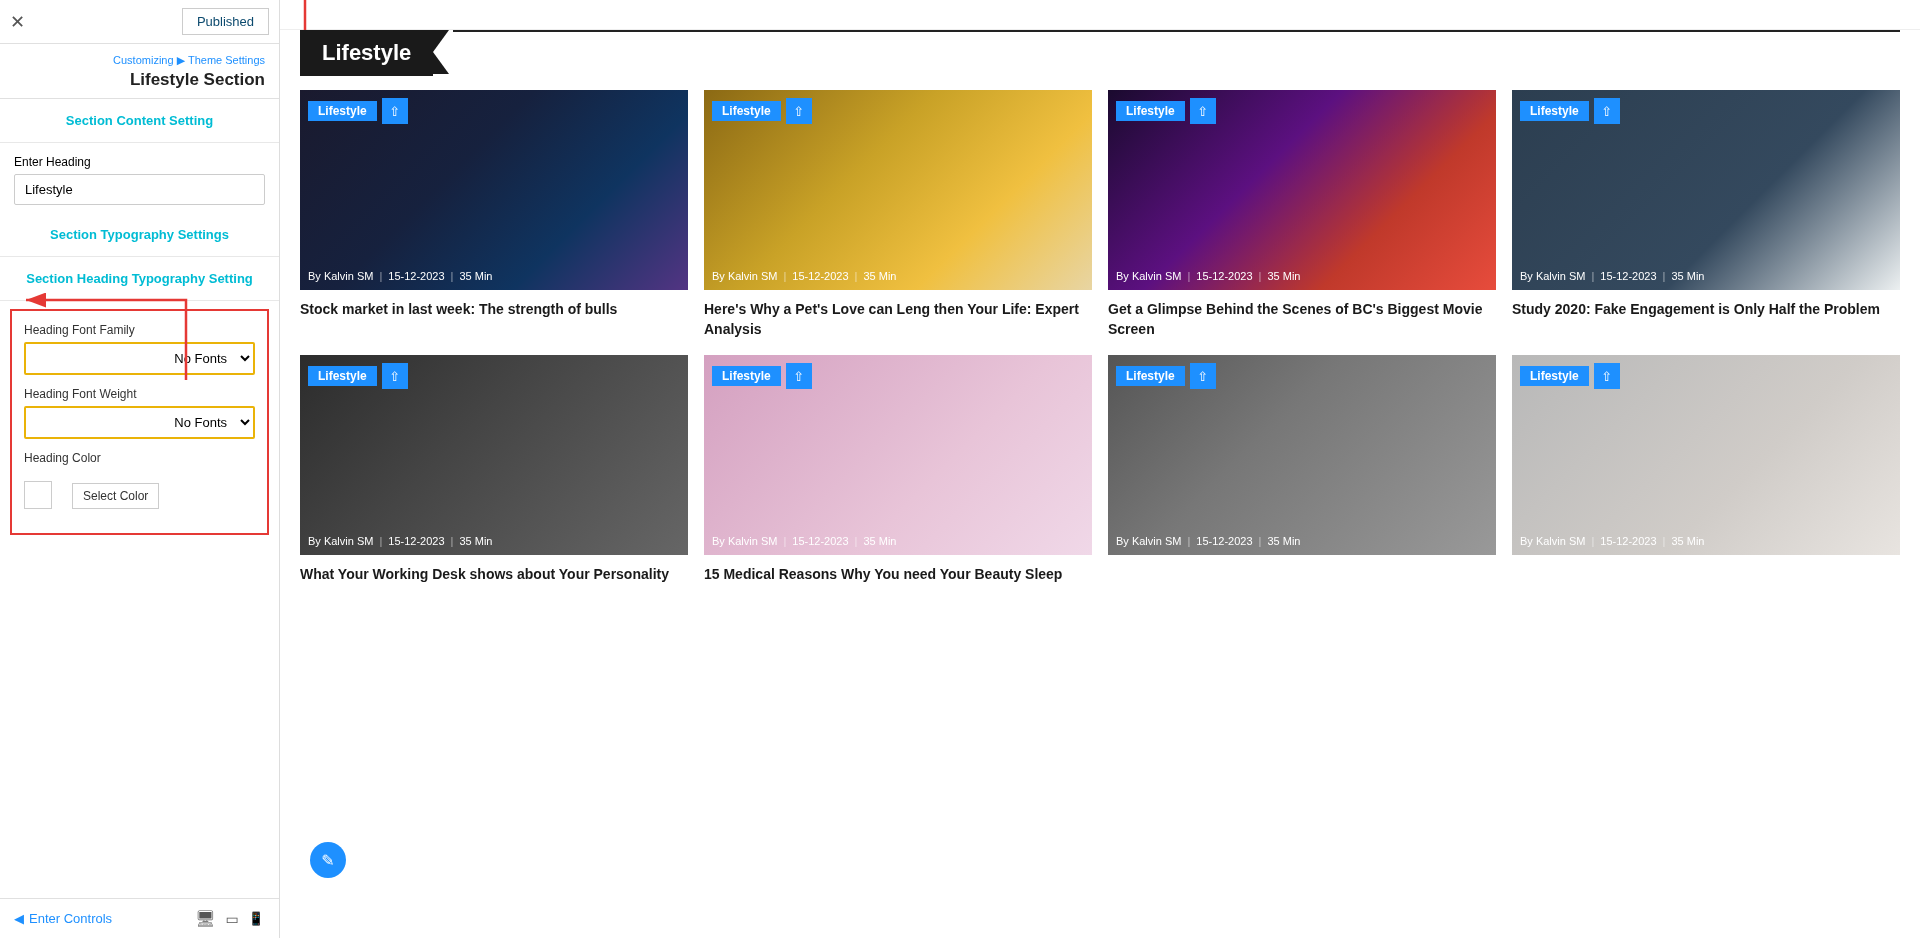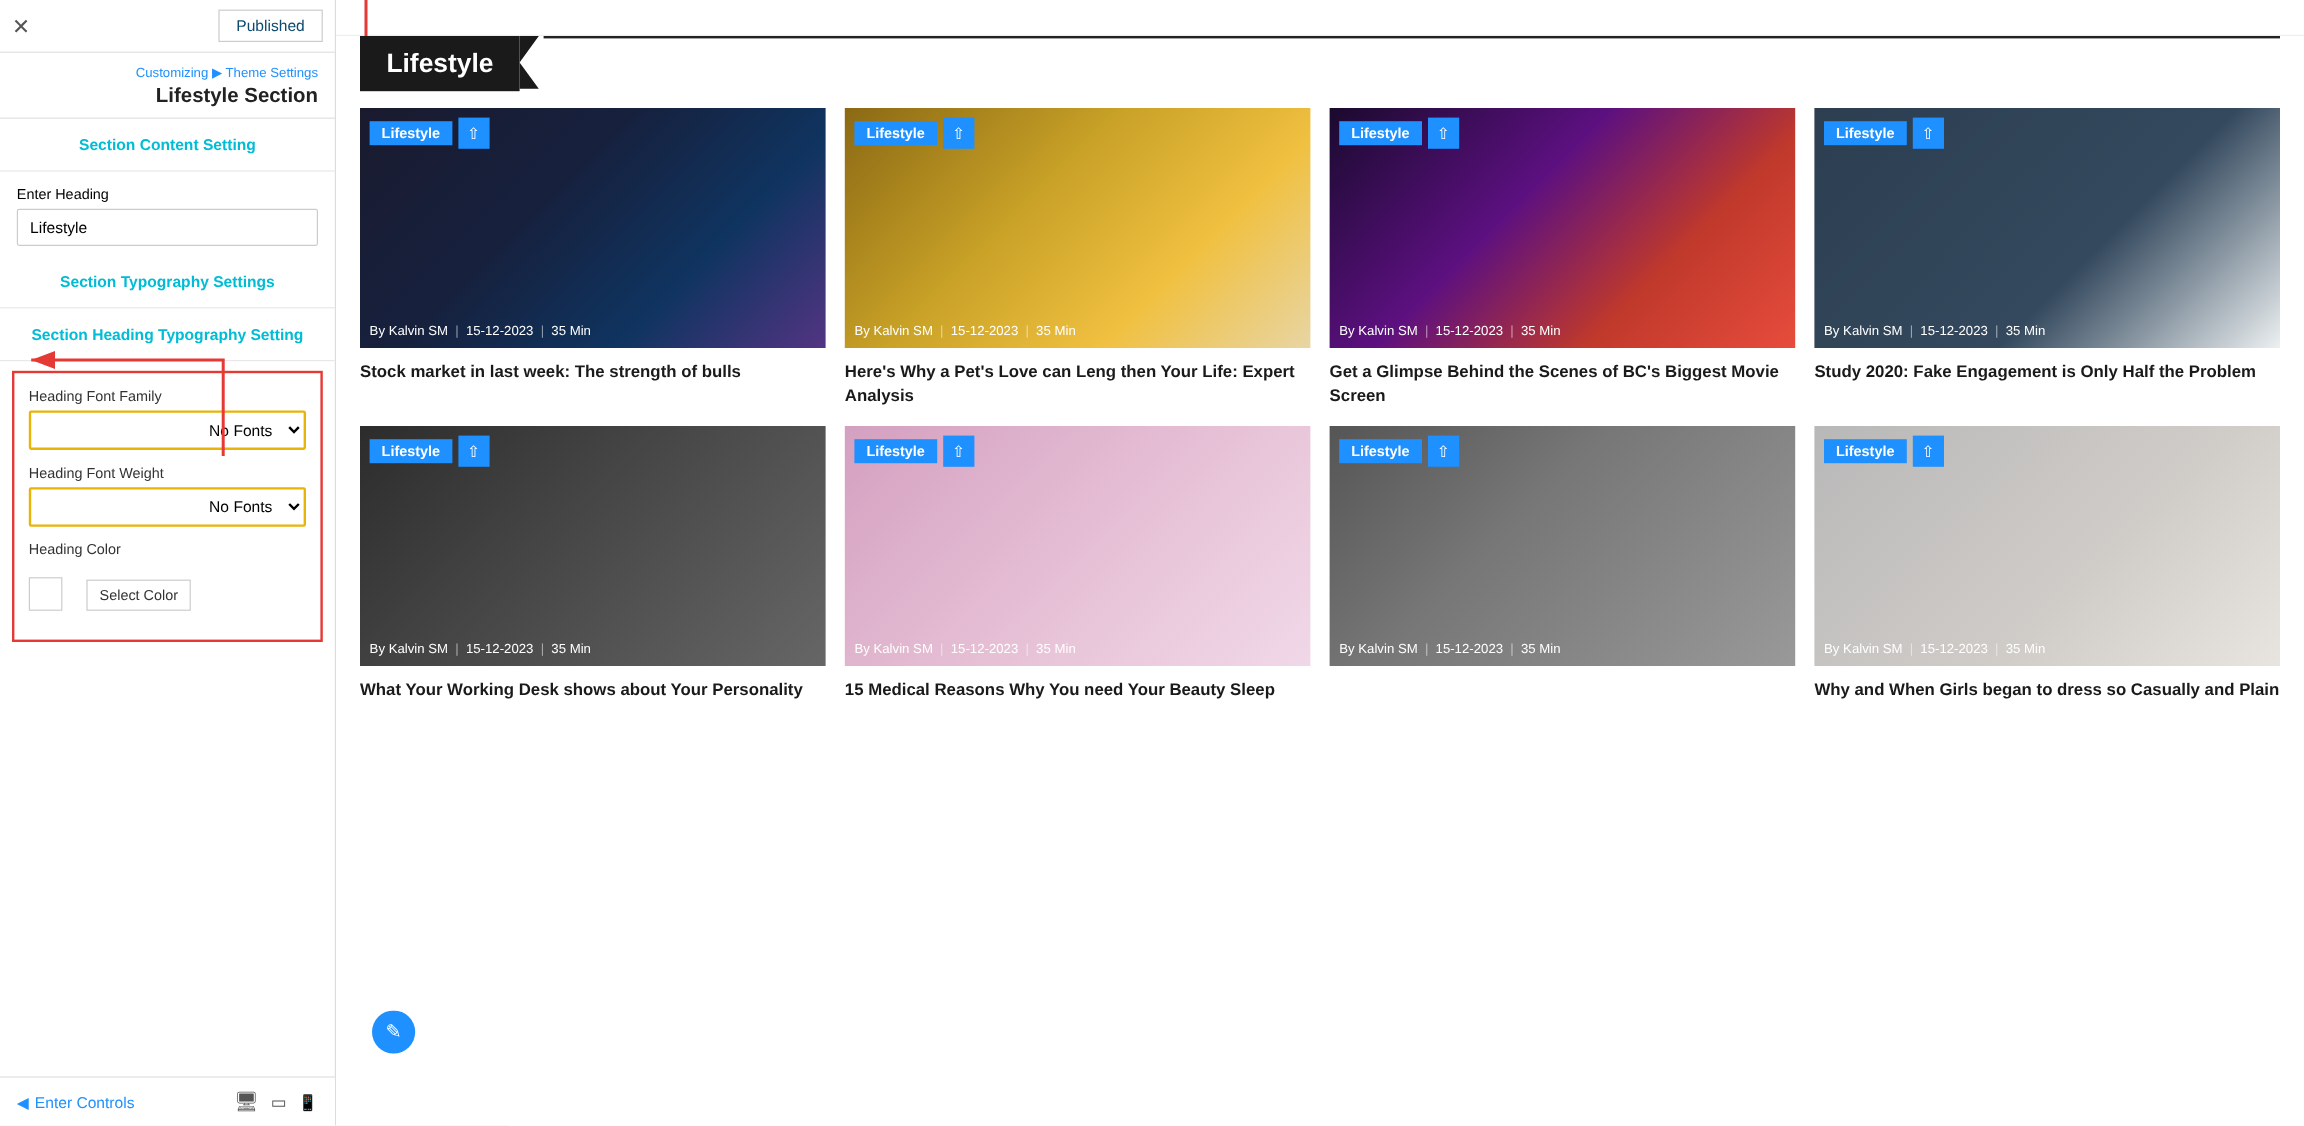--- a/index.html
+++ b/index.html
@@ -585,21 +585,20 @@
           <button class="share-btn">⇧</button>
         </div>
         <div class="article-meta-overlay">
           <span>By Kalvin SM</span>
           <span class="meta-separator">|</span>
           <span>15-12-2023</span>
           <span class="meta-separator">|</span>
           <span>35 Min</span>
         </div>
       </div>
-      <div class="article-title">Why and When Girls began to dress so Casually and Plain</div>
     </div>
       </div>
 
   </div>
 
 </div>
 
 <div class="edit-pencil">✎</div>
 
 </body></html>

